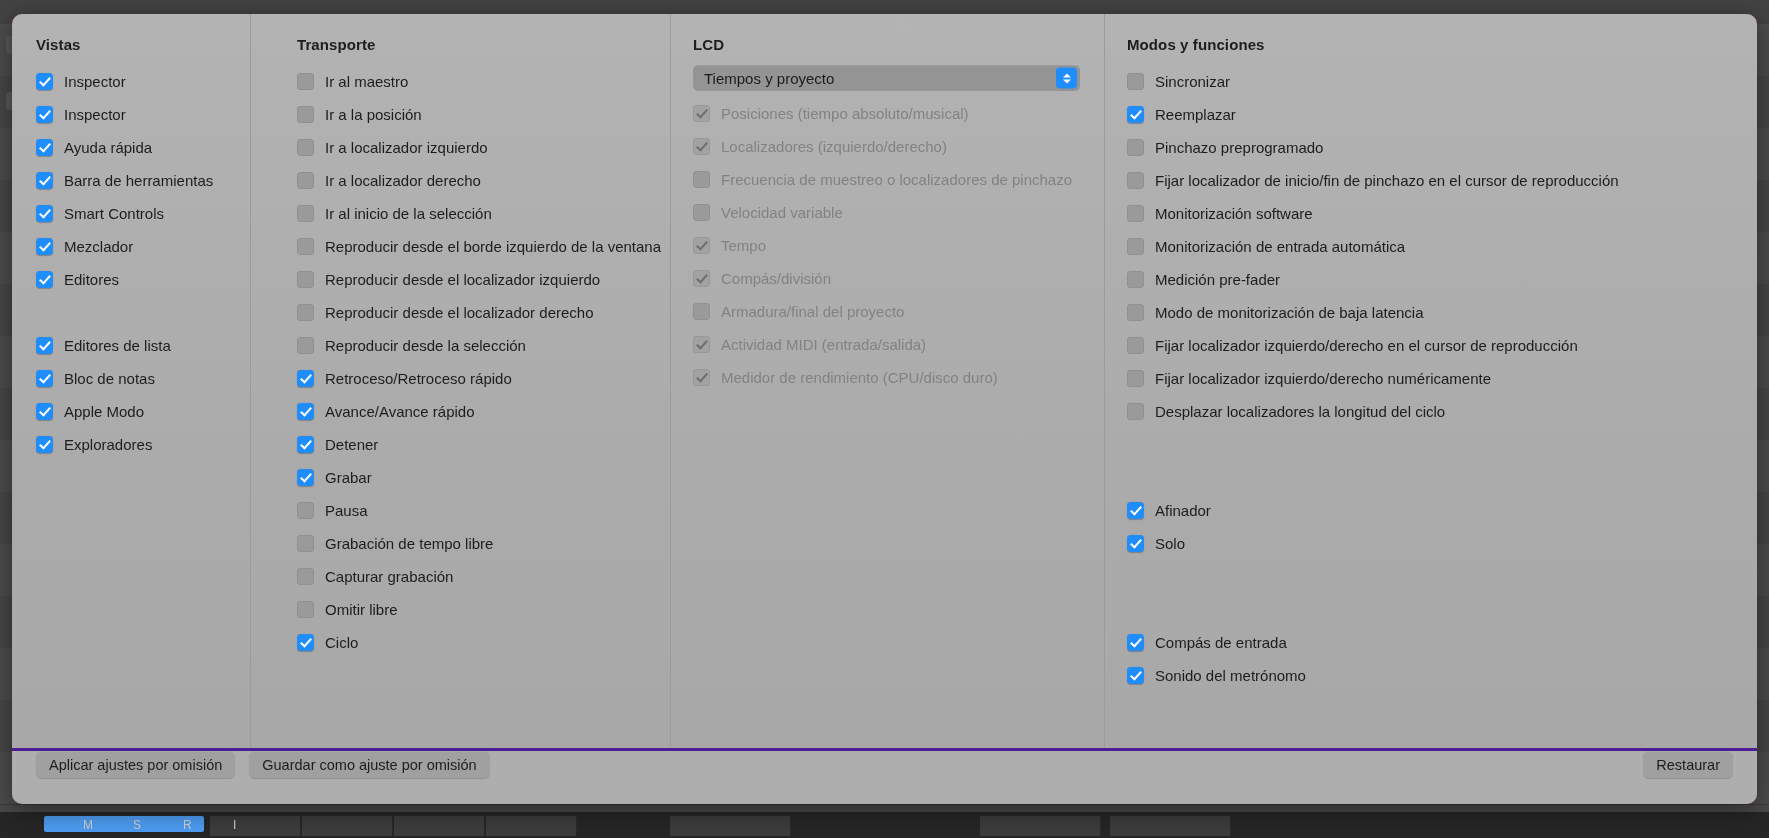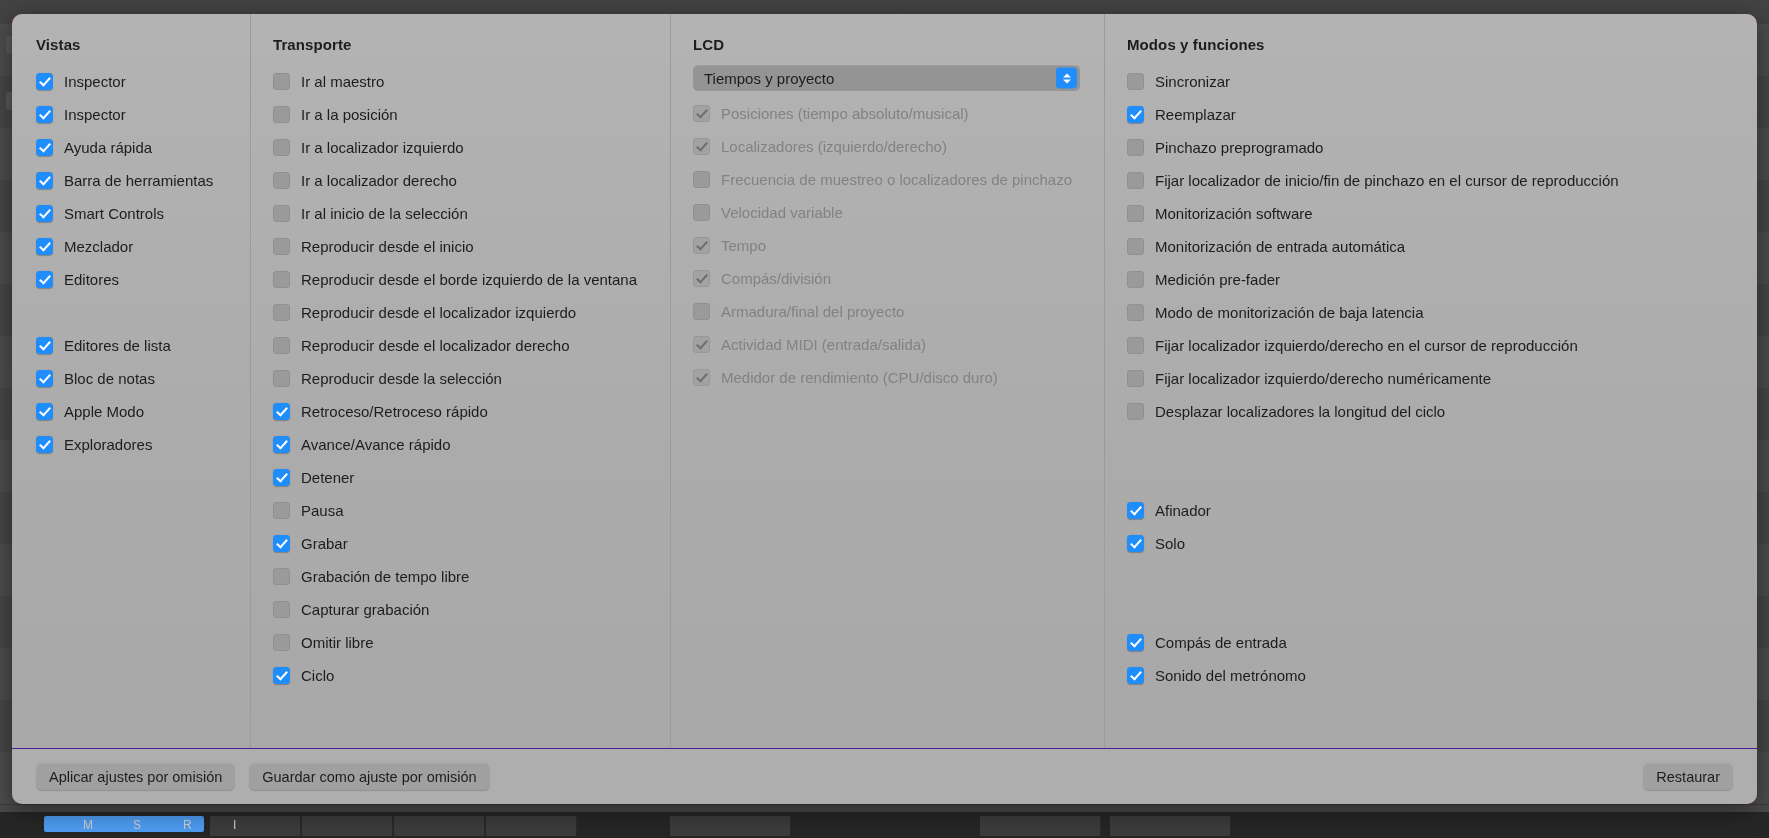--- a/index.html
+++ b/index.html
@@ -49,21 +49,21 @@
     background: linear-gradient(180deg,#b3b3b3 0%, #ababab 60%, #a8a8a8 100%);
   }
 
   .col {
     position: relative;
     padding: 22px 0 0 0;
     box-sizing: border-box;
   }
   .col + .col { border-left: 1px solid #9b9b9b; }
   .col-1 { width: 238px; }
-  .col-2 { width: 420px; }
+  .col-2 { width: 420px; padding-left: 24px; }
   .col-3 { width: 434px; }
   .col-4 { width: 653px; }
 
   .col-title {
     font-size: 15px; font-weight: bold; color: #1d1d1d;
     margin: 0 0 12px 24px;
     letter-spacing: 0.1px;
   }
   .col-2 .col-title, .col-3 .col-title, .col-4 .col-title { margin-left: 22px; }
 
@@ -132,23 +132,23 @@
     gap: 2px;
   }
   .popup-chevron .ar { width:0;height:0;border-left:4px solid transparent;border-right:4px solid transparent; }
   .popup-chevron .up { border-bottom: 4.5px solid #fff; }
   .popup-chevron .dn { border-top: 4.5px solid #fff; }
 
   
   .footer {
     position: absolute;
     left: 0; right: 0; bottom: 0; height: 56px;
-    border-top: 1px solid #4c1d95;
+    border-top: 3px solid #4c1d95;
     background: #aeaeae;
-    display: flex; align-items: center;
+    display: flex; align-items: flex-start;
     padding: 0 24px;
     box-sizing: border-box;
   }
   .btn {
     height: 27px;
     padding: 0 13px;
     border-radius: 6px;
     background: #a0a0a0;
     color: #1d1d1d;
     font-size: 14.5px;
@@ -278,24 +278,20 @@
           <li class="item">
               <span class="cb"></span>
               <span class="lbl">Ir a localizador derecho</span>
             </li>
           <li class="item">
               <span class="cb"></span>
               <span class="lbl">Ir al inicio de la selección</span>
             </li>
           <li class="item">
               <span class="cb"></span>
-              <span class="lbl">Reproducir desde el inicio</span>
-            </li>
-          <li class="item">
-              <span class="cb"></span>
               <span class="lbl">Reproducir desde el borde izquierdo de la ventana</span>
             </li>
           <li class="item">
               <span class="cb"></span>
               <span class="lbl">Reproducir desde el localizador izquierdo</span>
             </li>
           <li class="item">
               <span class="cb"></span>
               <span class="lbl">Reproducir desde el localizador derecho</span>
             </li>
@@ -309,26 +305,26 @@
             </li>
           <li class="item">
               <span class="cb on"></span>
               <span class="lbl">Avance/Avance rápido</span>
             </li>
           <li class="item">
               <span class="cb on"></span>
               <span class="lbl">Detener</span>
             </li>
           <li class="item">
+              <span class="cb on"></span>
+              <span class="lbl">Grabar</span>
+            </li>
+          <li class="item">
               <span class="cb"></span>
               <span class="lbl">Pausa</span>
-            </li>
-          <li class="item">
-              <span class="cb on"></span>
-              <span class="lbl">Grabar</span>
             </li>
           <li class="item">
               <span class="cb"></span>
               <span class="lbl">Grabación de tempo libre</span>
             </li>
           <li class="item">
               <span class="cb"></span>
               <span class="lbl">Capturar grabación</span>
             </li>
           <li class="item">

